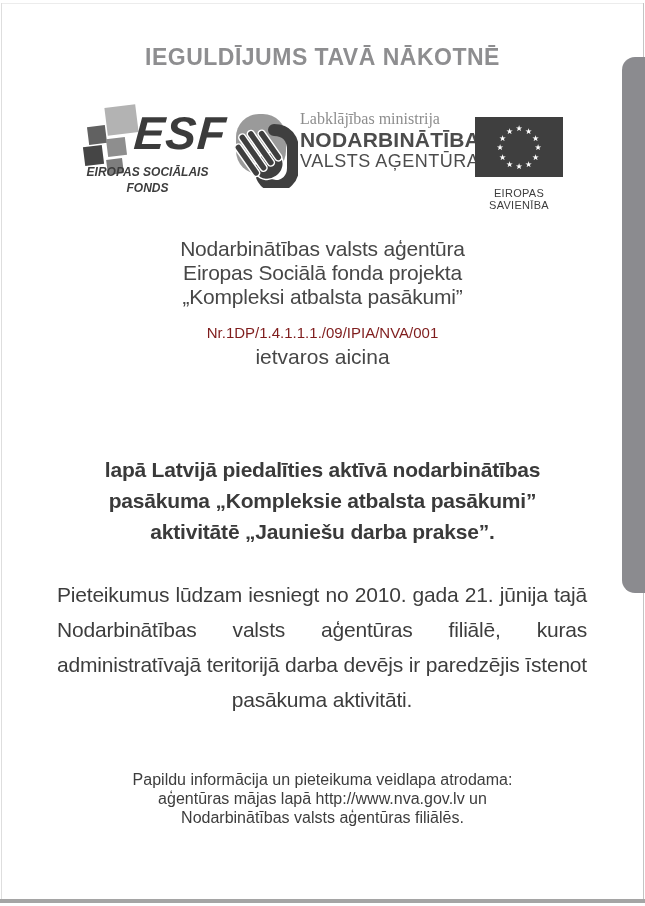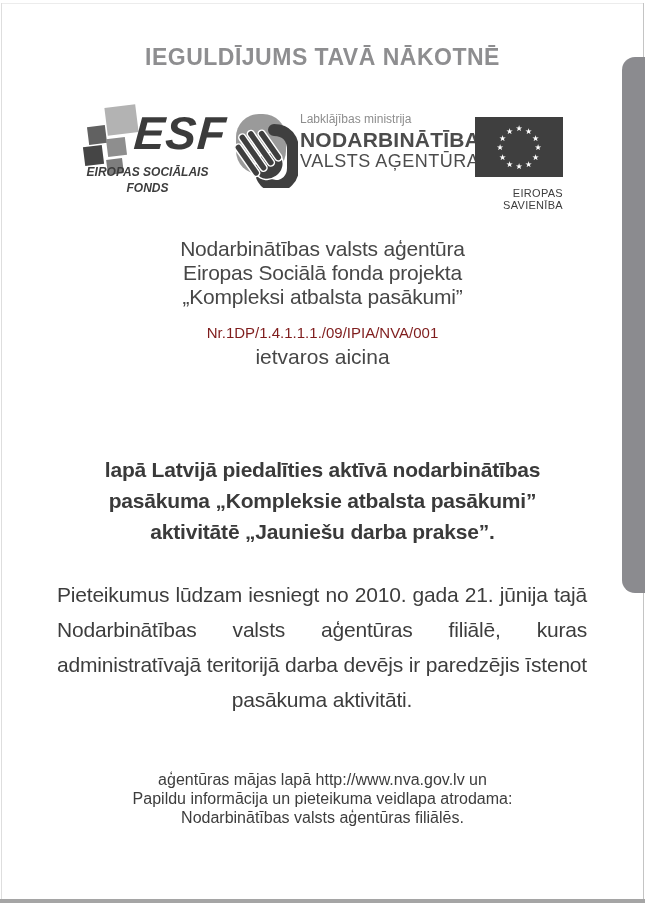--- a/index.html
+++ b/index.html
@@ -28,26 +28,26 @@
   .sq4{left:4px;top:46px;width:19px;height:19px;background:#454545;}
   .sq5{left:27px;top:59px;width:16px;height:15px;background:#7d7d7d;}
   .esf-acronym{position:absolute;left:54px;top:6px;font-size:46px;font-weight:900;
     font-style:italic;color:#3b3b3b;transform:skewX(-4deg);letter-spacing:1px;}
   .esf-caption{position:absolute;left:-10px;top:64px;width:155px;text-align:center;
     font-size:12px;font-weight:bold;font-style:italic;line-height:16px;color:#3d3d3d;}
   
   .nva{position:absolute;left:234px;top:104px;width:210px;height:90px;}
   .nva-hand{position:absolute;left:0;top:2px;}
   .nva-text{position:absolute;left:66px;top:6px;white-space:nowrap;}
-  .nva-ministry{font-size:12px;color:#8d8d8d;line-height:18px;}
+  .nva-ministry{font-size:16px;color:#8d8d8d;line-height:18px;font-family:Liberation Serif, serif;}
   .nva-name1{font-size:21px;font-weight:bold;color:#4c4c4c;line-height:23px;letter-spacing:0.2px;}
   .nva-name2{font-size:18px;color:#4c4c4c;line-height:20px;letter-spacing:0.5px;}
   
   .eu{position:absolute;left:475px;top:117px;width:88px;}
-  .eu-caption{margin-top:6px;text-align:right;font-size:11px;color:#3d3d3d;letter-spacing:0.3px;}
+  .eu-caption{margin-top:6px;text-align:center;font-size:11px;color:#3d3d3d;letter-spacing:0.3px;}
   
   .intro{position:absolute;top:237px;left:0;width:100%;text-align:center;color:#474747;}
   .intro .big{font-size:21px;line-height:24px;letter-spacing:-0.2px;}
   .intro .ref{font-size:15px;line-height:20px;color:#7f1d1d;margin-top:14px;}
   .intro .closing{font-size:21px;line-height:24px;margin-top:2px;}
   
   .headline{position:absolute;top:393px;left:0;width:100%;text-align:center;
     font-size:28px;font-weight:800;color:#3a3a3a;letter-spacing:0.3px;}
   
   .invitation{position:absolute;top:454px;left:0;width:100%;text-align:center;
@@ -136,21 +136,21 @@
 
   <div class="invitation">
     <div>lapā Latvijā piedalīties aktīvā nodarbinātības</div>
     <div>pasākuma „Kompleksie atbalsta pasākumi”</div>
     <div>aktivitātē „Jauniešu darba prakse”.</div>
   </div>
 
   <p class="details">Pieteikumus lūdzam iesniegt no 2010. gada 21. jūnija tajā Nodarbinātības valsts aģentūras filiālē, kuras administratīvajā teritorijā darba devējs ir paredzējis īstenot pasākuma aktivitāti.</p>
 
   <div class="footer">
+    <div>Papildu informācija un pieteikuma veidlapa atrodama:</div>
     <div>aģentūras mājas lapā http://www.nva.gov.lv un</div>
-    <div>Papildu informācija un pieteikuma veidlapa atrodama:</div>
     <div>Nodarbinātības valsts aģentūras filiālēs.</div>
   </div>
 
   <div class="scroll-thumb"></div>
   <div class="bottom-strip"></div>
 
 </div>
 
 </body></html>

